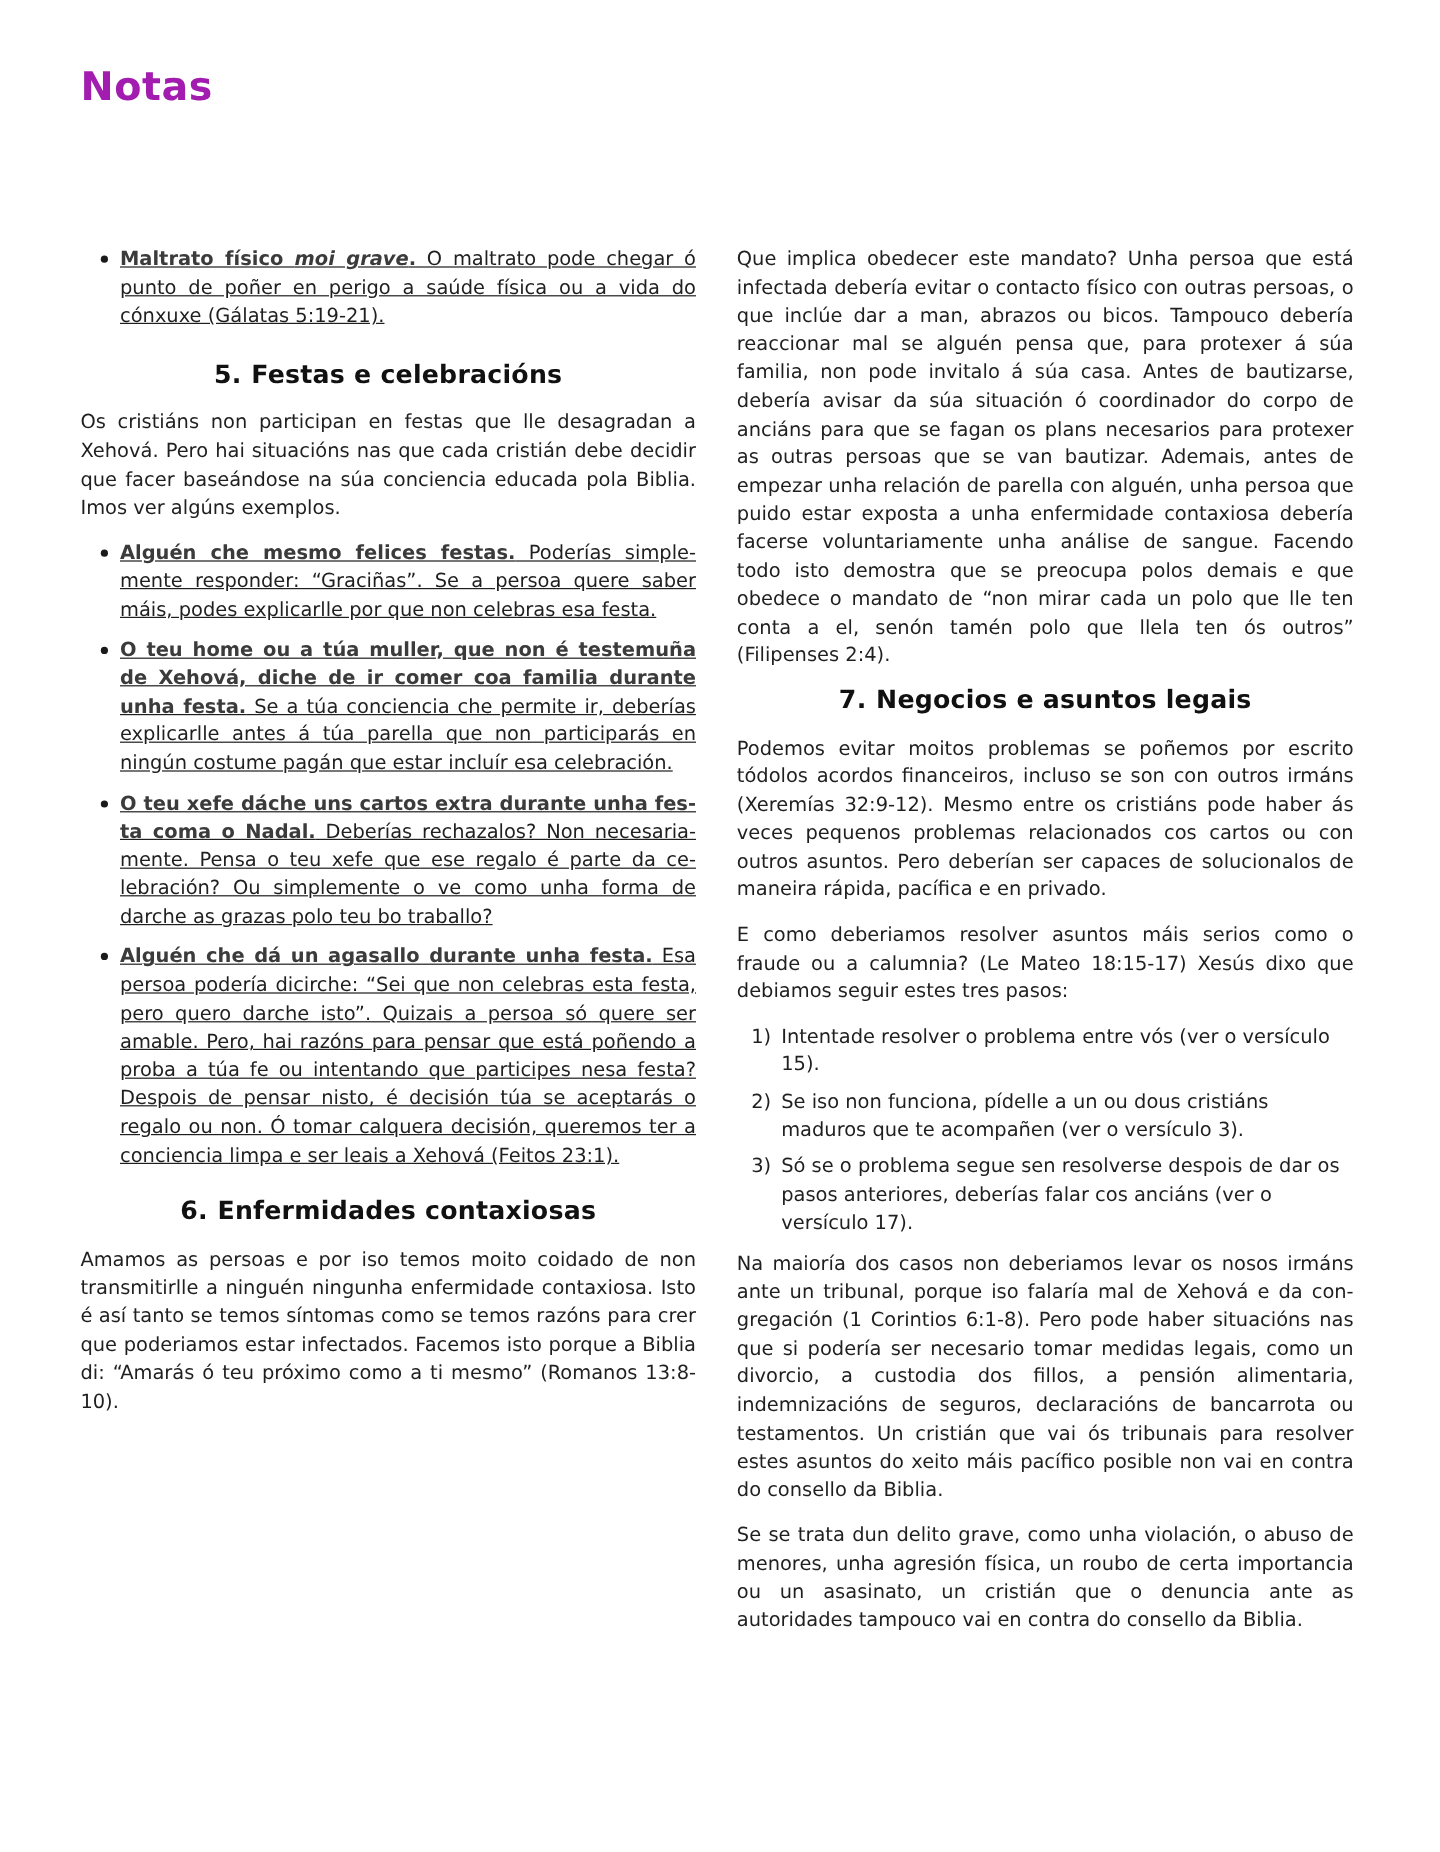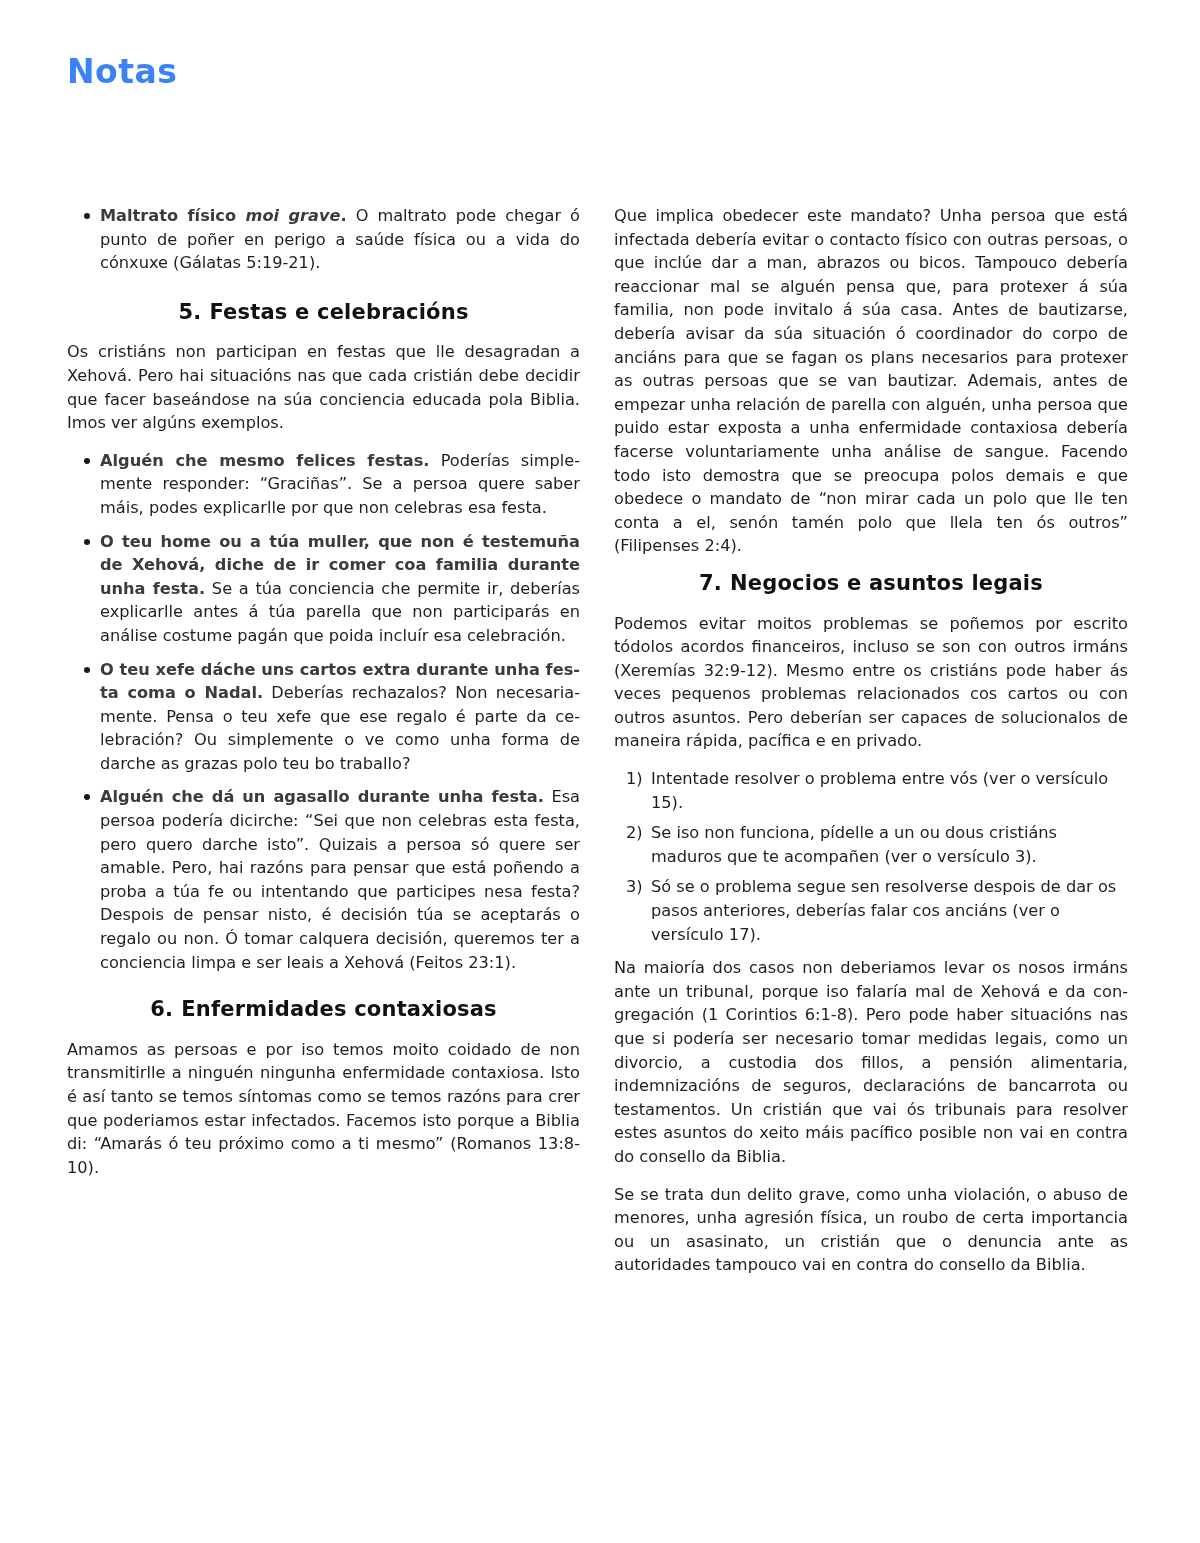--- a/index.html
+++ b/index.html
@@ -14,39 +14,40 @@
       overflow: hidden;
       font-family: "DejaVu Sans", sans-serif;
       color: #1f1f1f;
     }
     .page-header {
       position: absolute;
       left: 67px;
       top: 52px;
       font-size: 33px;
       font-weight: bold;
-      color: #3b82f6;
+      color: #a21caf;
       letter-spacing: 0.5px;
       margin: 0;
     }
     .col {
       position: absolute;
       top: 204px;
       font-size: 16.2px;
       line-height: 23.6px;
       text-align: justify;
       hyphens: manual;
     }
     .col-left { left: 67px; width: 513px; }
     .col-right { left: 614px; width: 514px; top: 204px; }
 
     .bullets {
       list-style: none;
       margin: 0;
       padding: 0 0 0 33px;
+      text-decoration: underline;
     }
     .bullets li {
       position: relative;
       margin: 0 0 10px 0;
     }
     .bullets li .dot {
       position: absolute;
       left: -16px;
       top: 9px;
       width: 6px;
@@ -107,21 +108,21 @@
   </h2>
   <p>Os cristiáns non participan en festas que lle desagradan a Xeho­vá. Pero hai situacións nas que cada cristián debe decidir que facer baseándose na súa conciencia educada pola Biblia. Imos ver algúns exemplos.</p>
 
   <ul class="bullets">
     <li>
       <span class="dot"></span>
       <span class="lead">Alguén che mesmo felices festas.</span><span> Poderías simple­mente responder: “Graciñas”. Se a persoa quere sa­ber máis, podes explicarlle por que non celebras esa festa.</span>
     </li>
     <li>
       <span class="dot"></span>
-      <span class="lead">O teu home ou a túa muller, que non é testemu­ña de Xehová, diche de ir comer coa familia durante unha festa.</span><span> Se a túa conciencia che permite ir, deberías explicarlle antes á túa parella que non participarás en análise costume pagán que poida incluír esa celebra­ción.</span>
+      <span class="lead">O teu home ou a túa muller, que non é testemu­ña de Xehová, diche de ir comer coa familia durante unha festa.</span><span> Se a túa conciencia che permite ir, deberías explicarlle antes á túa parella que non participarás en ningún costume pagán que estar incluír esa celebra­ción.</span>
     </li>
     <li>
       <span class="dot"></span>
       <span class="lead">O teu xefe dáche uns cartos extra durante unha fes­ta coma o Nadal.</span><span> Deberías rechazalos? Non necesaria­mente. Pensa o teu xefe que ese regalo é parte da ce­lebración? Ou simplemente o ve como unha forma de darche as grazas polo teu bo traballo?</span>
     </li>
     <li>
       <span class="dot"></span>
       <span class="lead">Alguén che dá un agasallo durante unha festa.</span><span> Esa persoa podería dicirche: “Sei que non celebras esta fes­ta, pero quero darche isto”. Quizais a persoa só quere ser amable. Pero, hai razóns para pensar que está po­ñendo a proba a túa fe ou intentando que participes nesa festa? Despois de pensar nisto, é decisión túa se aceptarás o regalo ou non. Ó tomar calquera decisión, queremos ter a conciencia limpa e ser leais a Xehová (Feitos 23:1).</span>
     </li>
   </ul>
@@ -132,20 +133,21 @@
   <p>Amamos as persoas e por iso temos moito coidado de non transmitirlle a ninguén ningunha enfermidade contaxio­sa. Isto é así tanto se temos síntomas como se temos razóns para crer que poderiamos estar infectados. Facemos isto por­que a Biblia di: “Amarás ó teu próximo como a ti mesmo” (Ro­manos 13:8-10).</p>
 </div>
 
 <div class="col col-right">
   <p>Que implica obedecer este mandato? Unha persoa que está infectada debería evitar o contacto físico con outras persoas, o que inclúe dar a man, abrazos ou bicos. Tampouco debería reaccionar mal se alguén pensa que, para protexer á súa familia, non pode invitalo á súa casa. Antes de bautizarse, debería avi­sar da súa situación ó coordinador do corpo de anciáns para que se fagan os plans necesarios para protexer as outras per­soas que se van bautizar. Ademais, antes de empezar unha rela­ción de parella con alguén, unha persoa que puido estar exposta a unha enfermidade contaxiosa debería facerse voluntariamen­te unha análise de sangue. Facendo todo isto demostra que se preocupa polos demais e que obedece o mandato de “non mirar cada un polo que lle ten conta a el, senón tamén polo que llela ten ós outros” (Filipenses 2:4).</p>
 
   <h2 class="section-heading" style="margin-top:8px;">
     <span class="num">7.</span><span>Negocios e asuntos legais</span>
   </h2>
   <p>Podemos evitar moitos problemas se poñemos por escrito tódo­los acordos financeiros, incluso se son con outros irmáns (Xe­remías 32:9-12). Mesmo entre os cristiáns pode haber ás ve­ces pequenos problemas relacionados cos cartos ou con outros asuntos. Pero deberían ser capaces de solucionalos de maneira rápida, pacífica e en privado.</p>
+  <p>E como deberiamos resolver asuntos máis serios como o fraude ou a calumnia? (Le Mateo 18:15-17) Xesús dixo que debiamos seguir estes tres pasos:</p>
 
   <ol class="steps">
     <li>
       <span class="step-num">1)</span>
       <span>Intentade resolver o problema entre vós (ver o versículo 15).</span>
     </li>
     <li>
       <span class="step-num">2)</span>
       <span>Se iso non funciona, pídelle a un ou dous cristiáns maduros que te acompañen (ver o versículo 3).</span>
     </li>

